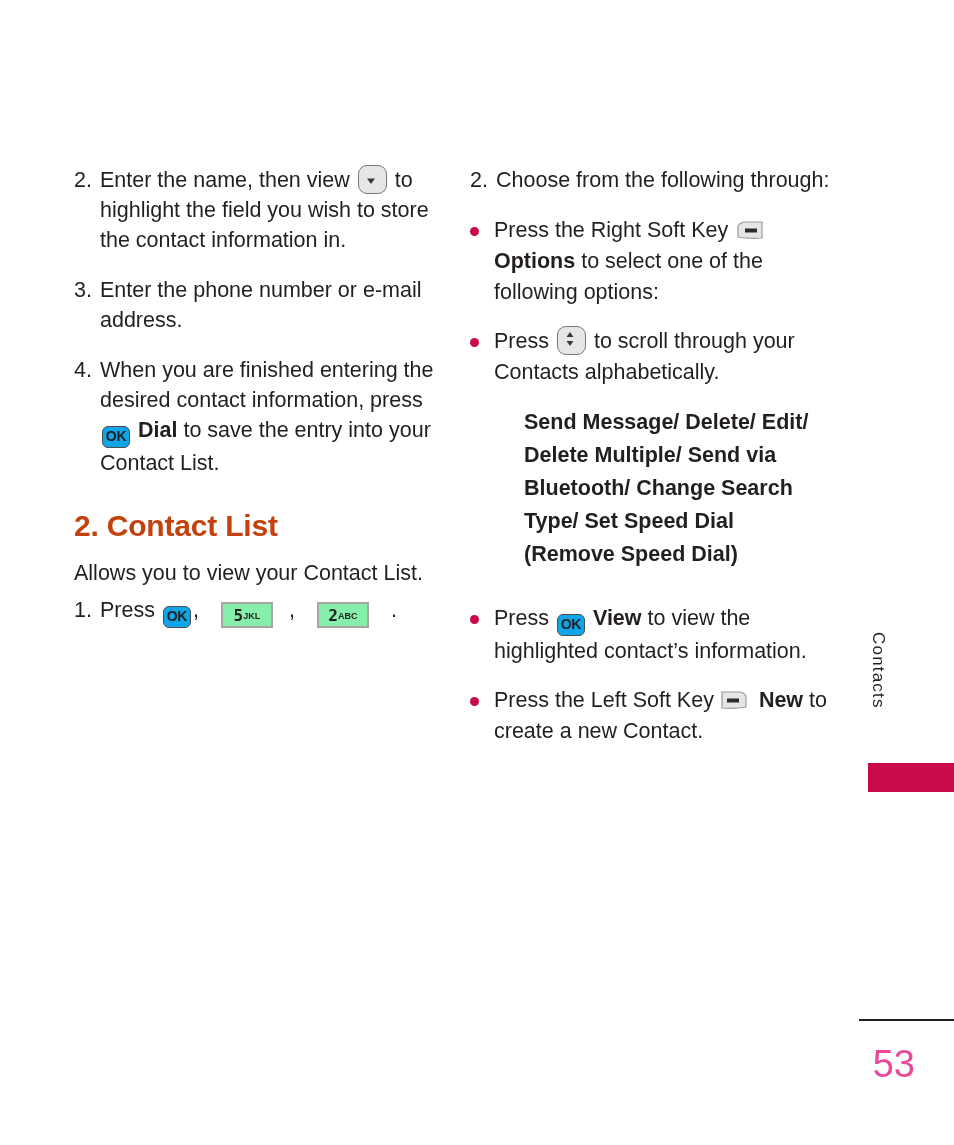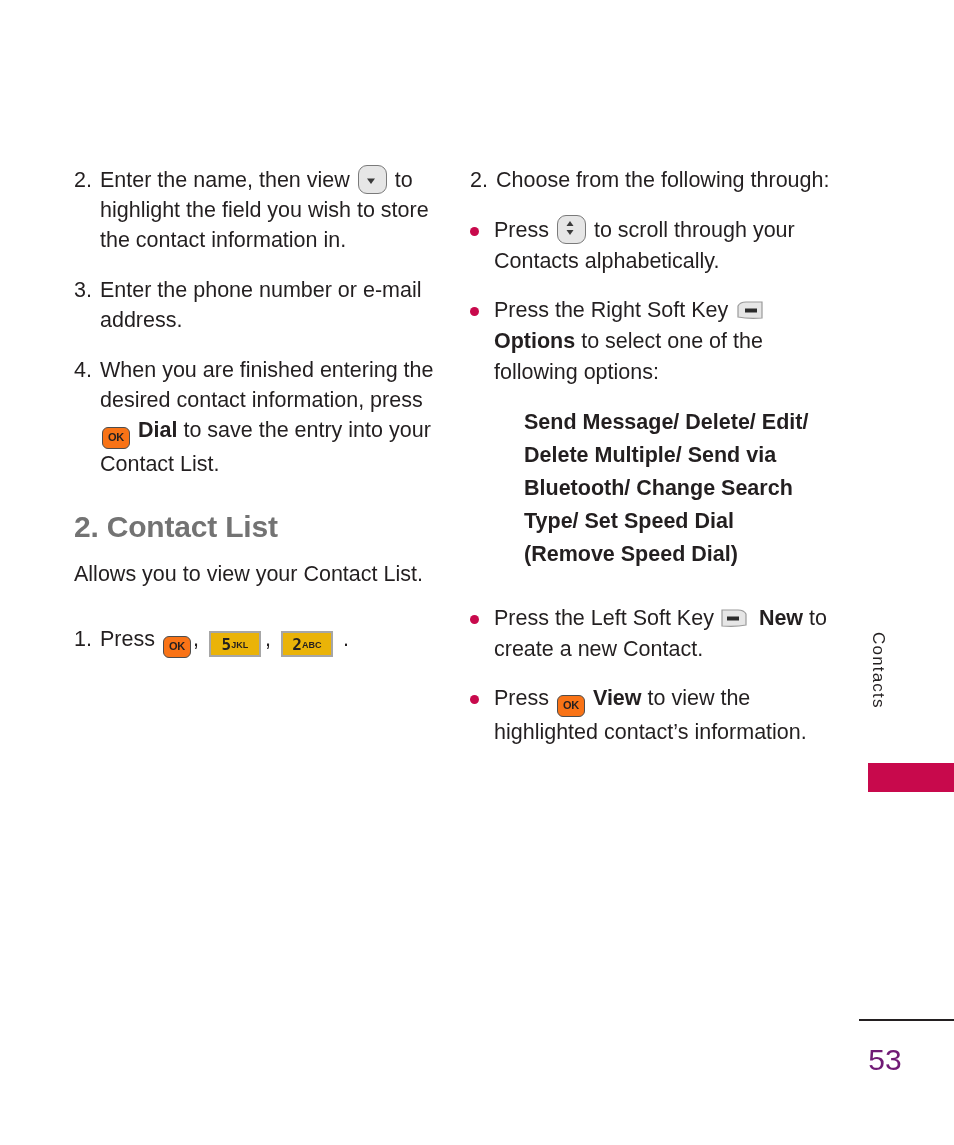--- a/index.html
+++ b/index.html
@@ -64,32 +64,32 @@
     display: block;
     width: 9px;
     height: 9px;
     border-radius: 50%;
     background: #c8094c;
   }
   .bullet .body { flex: 1 1 auto; }
 
   
   .section-heading {
-    color: #737373;
+    color: #c2410c;
     font-size: 30px;
     font-weight: bold;
     line-height: 36px;
     margin: 30px 0 14px 0;
     letter-spacing: -0.2px;
   }
 
   .para {
     font-size: 21.5px;
     line-height: 31px;
-    margin-bottom: 34px;
+    margin-bottom: 6px;
   }
 
   .options-block {
     font-size: 21.5px;
     line-height: 33px;
     font-weight: bold;
     margin: 14px 0 32px 54px;
     color: #231f20;
   }
 
@@ -101,38 +101,38 @@
     vertical-align: -4px;
     position: relative;
   }
 
   
   .key-ok {
     width: 26px;
     height: 20px;
     border: 1.6px solid #4d4d4d;
     border-radius: 6px;
-    background: #f97316;
-    font-size: 11px;
+    background: #0ea5e9;
+    font-size: 14px;
     font-weight: bold;
     line-height: 18px;
     text-align: center;
     letter-spacing: -0.3px;
     color: #231f20;
     font-family: "Liberation Sans", sans-serif;
     margin: 0 2px;
   }
 
   
   .key-pad {
     height: 22px;
     min-width: 40px;
     border: 2px solid #a6a6a6;
-    background: #eab308;
-    margin: 0 4px;
+    background: #86efac;
+    margin: 0 16px;
     padding: 0 4px;
     text-align: center;
     white-space: nowrap;
     line-height: 20px;
     color: #231f20;
   }
   .key-pad .d {
     font-family: "DejaVu Sans Mono", monospace;
     font-size: 16px;
     font-weight: bold;
@@ -197,23 +197,23 @@
     top: 1019px;
     width: 95px;
     height: 2px;
     background: #231f20;
   }
   .page-number {
     position: absolute;
     left: 855px;
     top: 1043px;
     width: 60px;
-    font-size: 30px;
-    color: #701a75;
-    text-align: center;
+    font-size: 38px;
+    color: #ec4899;
+    text-align: right;
   }
 </style>
 </head>
 <body>
 
 <div class="page">
 
   <div class="col col-left">
 
     <div class="step">
@@ -262,76 +262,76 @@
 
     <div class="step">
       <span class="num">2.</span>
       <span class="body">Choose from the following through:</span>
     </div>
 
     <div class="bullet">
       <span class="dot">
           <i></i>
         </span>
+      <span class="body"><span>Press the Right Soft Key</span>
+        <span class="key key-soft">
+          <svg width="30" height="20" viewBox="0 0 30 20">
+            <path d="M4 5 Q6 1 12 1 L28 1 L28 17 Q14 18 4 16 Z" fill="#e6e6e6" stroke="#9a9a9a" stroke-width="1.2"></path>
+            <rect x="11" y="7.5" width="12" height="4" fill="#2b2b2b"></rect>
+          </svg>
+        </span>
+        <span class="b">Options</span>
+        <span>to select one of the following options:</span>
+      </span>
+    </div>
+
+    <div class="bullet">
+      <span class="dot">
+          <i></i>
+        </span>
       <span class="body"><span>Press</span>
         <span class="key key-dir">
           <svg width="24" height="24" viewBox="0 0 24 24">
             <polygon points="12,5 8.5,10 15.5,10" fill="#3a3a3a"></polygon>
             <polygon points="12,19 8.5,14 15.5,14" fill="#3a3a3a"></polygon>
           </svg>
         </span>
         <span>to scroll through your Contacts alphabetically.</span>
       </span>
     </div>
 
+    <div class="options-block">Send Message/ Delete/ Edit/ Delete Multiple/ Send via Bluetooth/ Change Search Type/ Set Speed Dial (Remove Speed Dial)</div>
+
     <div class="bullet">
       <span class="dot">
           <i></i>
         </span>
-      <span class="body"><span>Press the Right Soft Key</span>
-        <span class="key key-soft">
-          <svg width="30" height="20" viewBox="0 0 30 20">
-            <path d="M4 5 Q6 1 12 1 L28 1 L28 17 Q14 18 4 16 Z" fill="#e6e6e6" stroke="#9a9a9a" stroke-width="1.2"></path>
-            <rect x="11" y="7.5" width="12" height="4" fill="#2b2b2b"></rect>
-          </svg>
-        </span>
-        <span class="b">Options</span>
-        <span>to select one of the following options:</span>
-      </span>
-    </div>
-
-    <div class="options-block">Send Message/ Delete/ Edit/ Delete Multiple/ Send via Bluetooth/ Change Search Type/ Set Speed Dial (Remove Speed Dial)</div>
+      <span class="body"><span>Press</span>
+        <span class="key key-ok">OK</span>
+        <span class="b">View</span>
+        <span>to view the highlighted contact’s information.</span>
+      </span>
+    </div>
 
     <div class="bullet">
       <span class="dot">
           <i></i>
         </span>
       <span class="body"><span>Press the Left Soft Key</span>
         <span class="key key-soft">
           <svg width="30" height="20" viewBox="0 0 30 20">
             <path d="M26 5 Q24 1 18 1 L2 1 L2 17 Q16 18 26 16 Z" fill="#e6e6e6" stroke="#9a9a9a" stroke-width="1.2"></path>
             <rect x="7" y="7.5" width="12" height="4" fill="#2b2b2b"></rect>
           </svg>
         </span>
         <span class="b">New</span>
         <span>to create a new Contact.</span>
       </span>
     </div>
 
-    <div class="bullet">
-      <span class="dot">
-          <i></i>
-        </span>
-      <span class="body"><span>Press</span>
-        <span class="key key-ok">OK</span>
-        <span class="b">View</span>
-        <span>to view the highlighted contact’s information.</span>
-      </span>
-    </div>
-
   </div>
 
   <div class="side-tab-label">Contacts</div>
   <div class="side-tab-block"></div>
 
   <div class="footer-rule"></div>
   <div class="page-number">53</div>
 
 </div>
 

